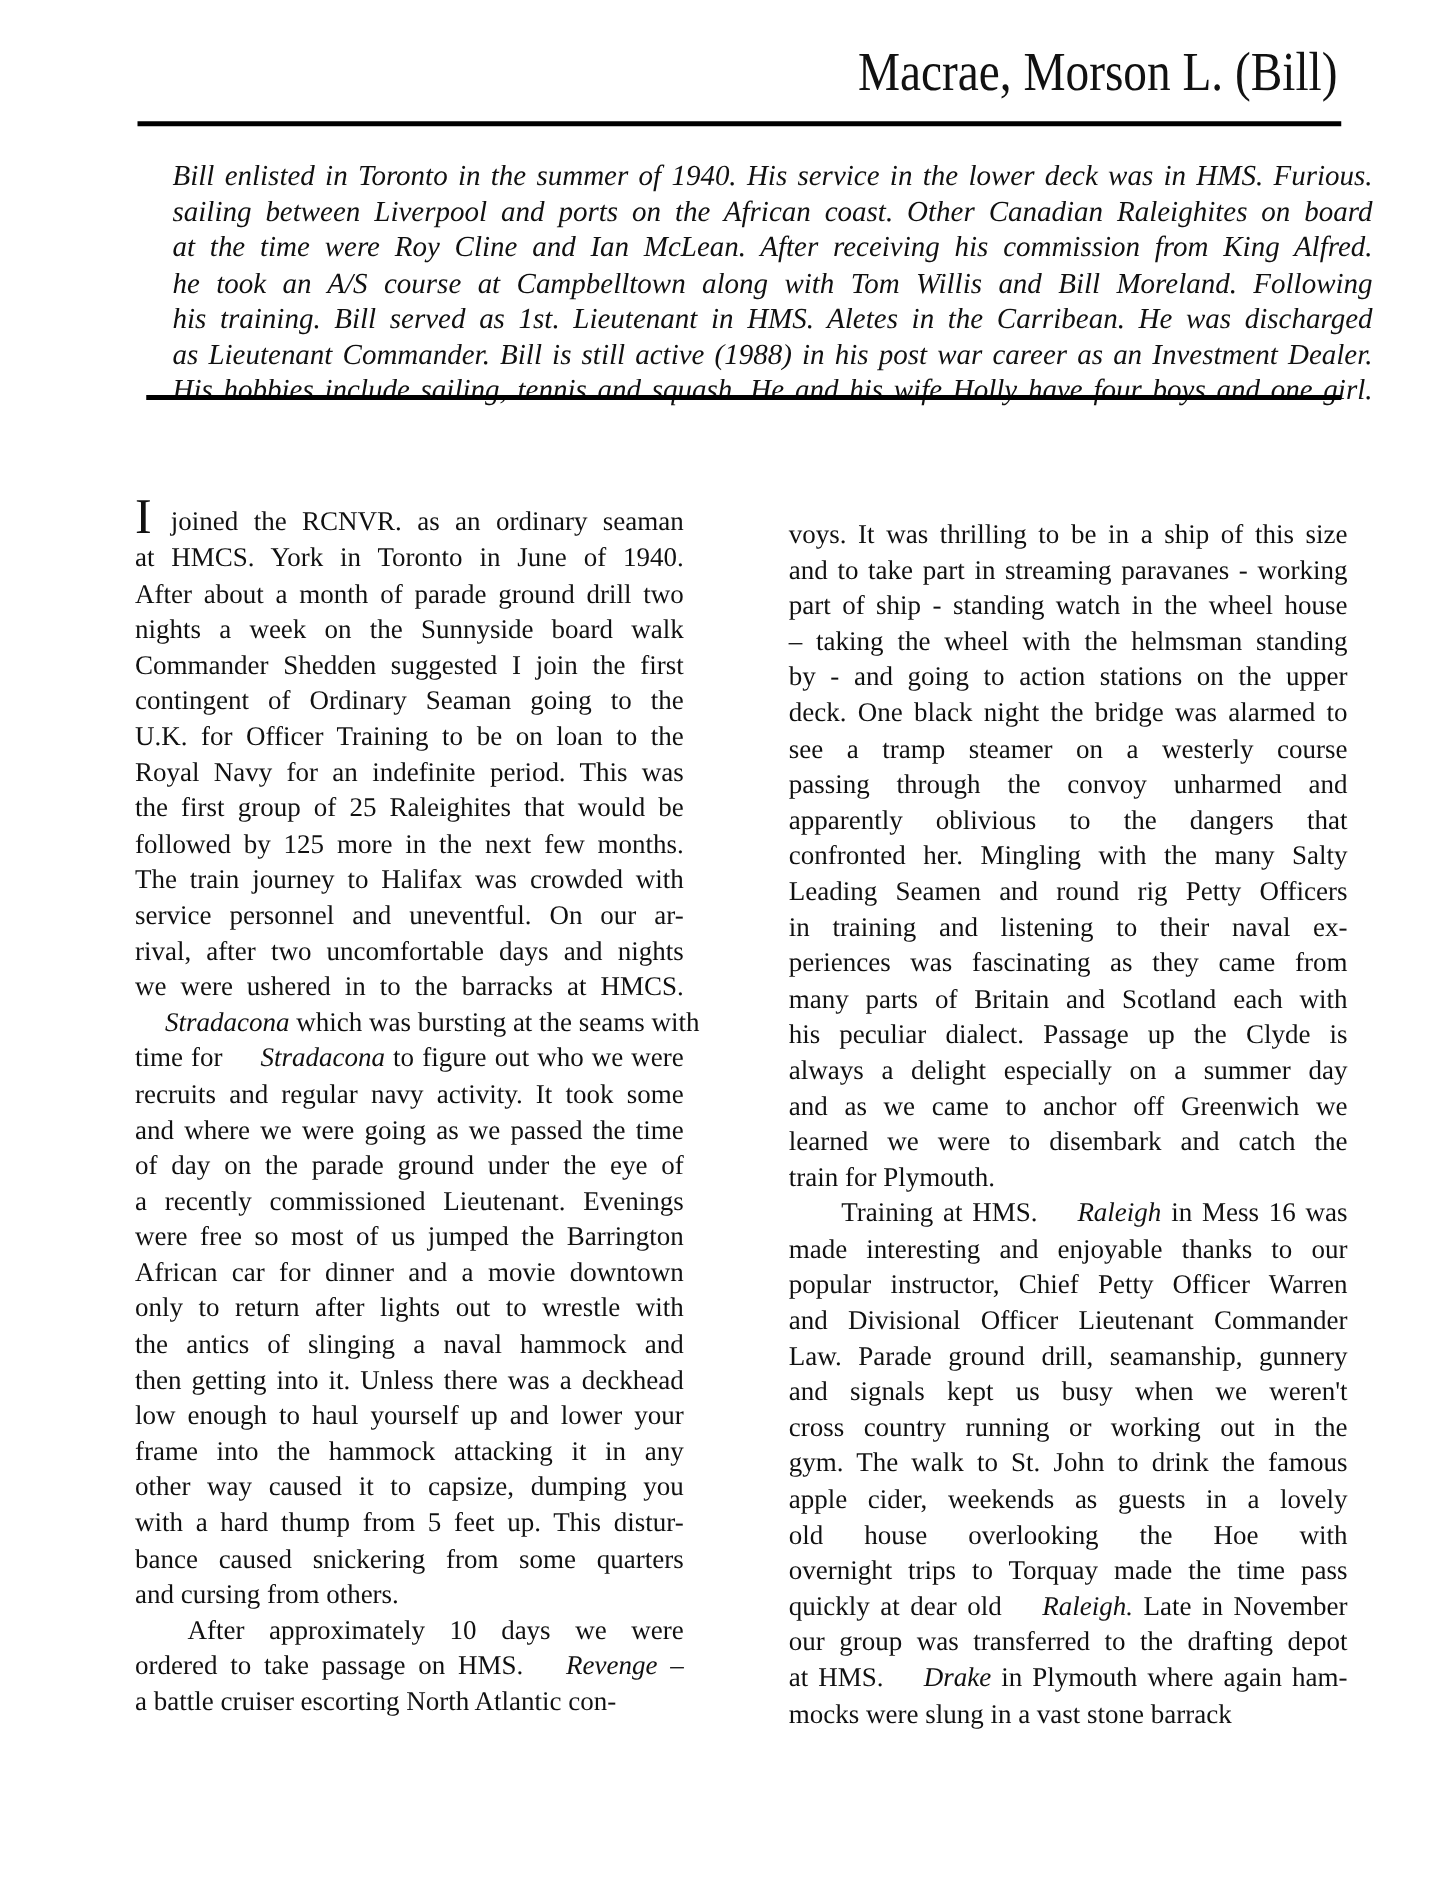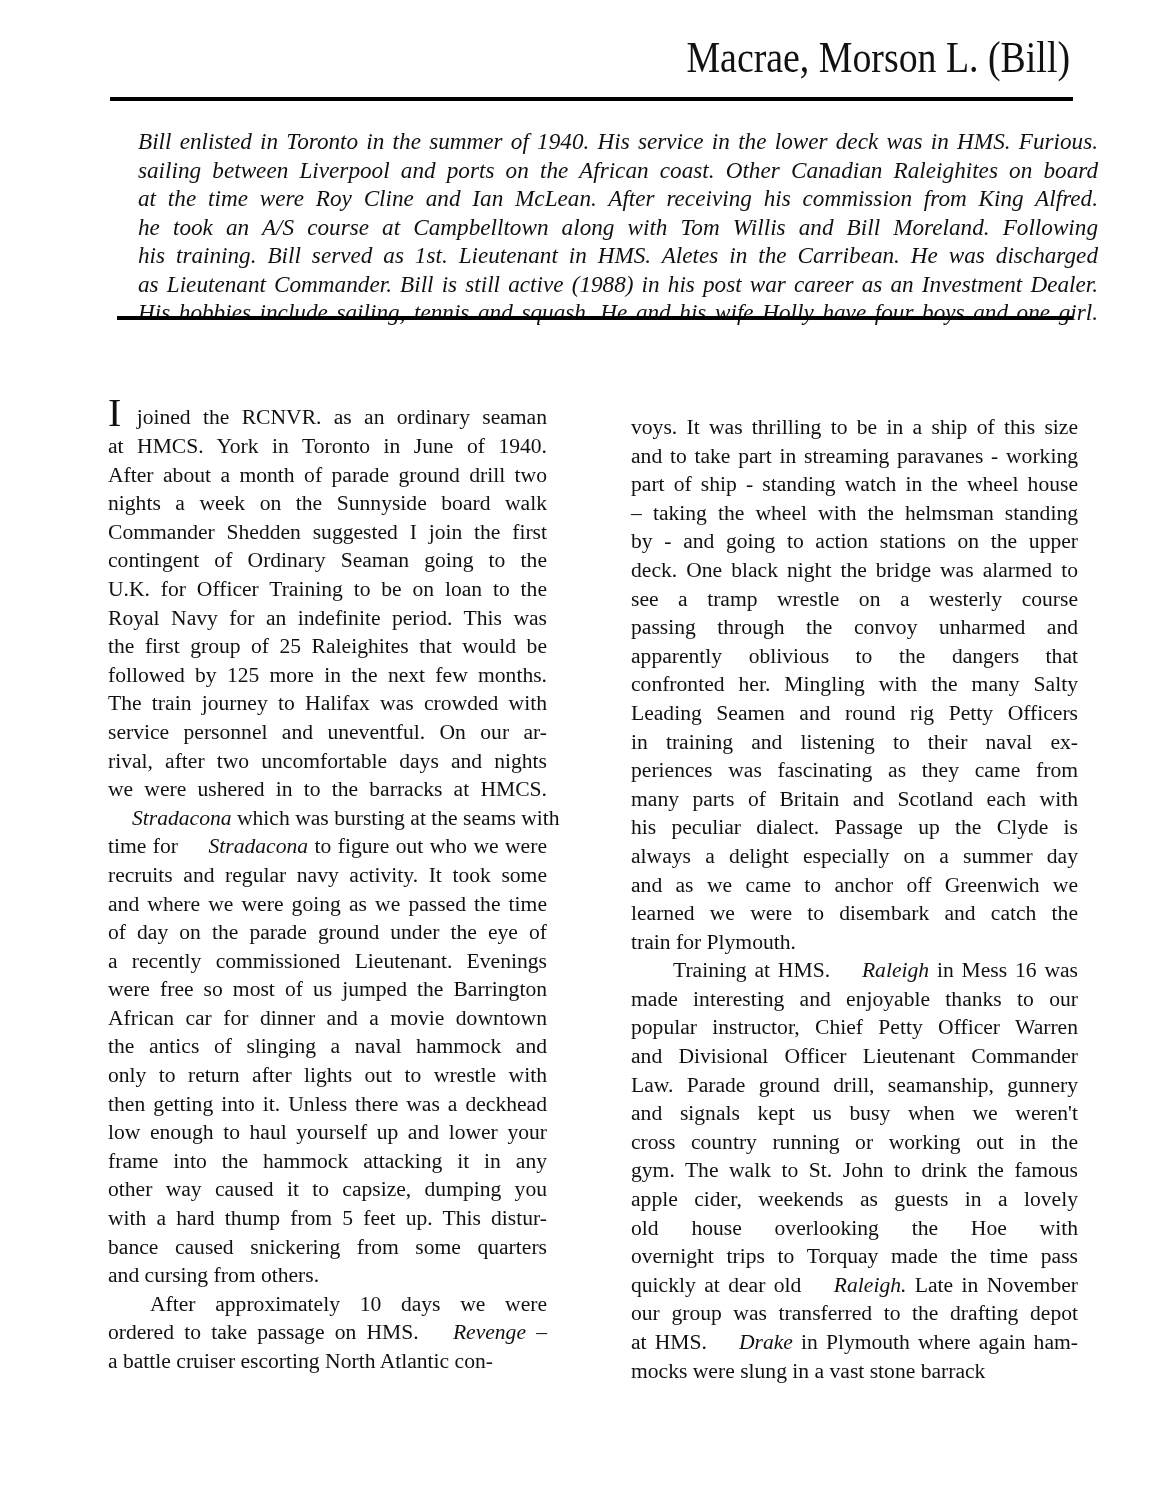--- a/index.html
+++ b/index.html
@@ -60,41 +60,41 @@
       <div class="line"><span>rival, after two uncomfortable days and nights</span></div>
       <div class="line"><span>we were ushered in to the barracks at HMCS.</span></div>
       <div class="line"><span class="it">Stradacona</span><span> which was bursting at the seams with</span></div>
       <div class="line"><span>time for </span><span class="it">Stradacona</span><span> to figure out who we were</span></div>
       <div class="line"><span>recruits and regular navy activity. It took some</span></div>
       <div class="line"><span>and where we were going as we passed the time</span></div>
       <div class="line"><span>of day on the parade ground under the eye of</span></div>
       <div class="line"><span>a recently commissioned Lieutenant. Evenings</span></div>
       <div class="line"><span>were free so most of us jumped the Barrington</span></div>
       <div class="line"><span>African car for dinner and a movie downtown</span></div>
+      <div class="line"><span>only to return after lights out to wrestle with</span></div>
       <div class="line"><span>the antics of slinging a naval hammock and</span></div>
-      <div class="line"><span>only to return after lights out to wrestle with</span></div>
       <div class="line"><span>then getting into it. Unless there was a deckhead</span></div>
       <div class="line"><span>low enough to haul yourself up and lower your</span></div>
       <div class="line"><span>frame into the hammock attacking it in any</span></div>
       <div class="line"><span>other way caused it to capsize, dumping you</span></div>
       <div class="line"><span>with a hard thump from 5 feet up. This distur-</span></div>
       <div class="line"><span>bance caused snickering from some quarters</span></div>
       <div class="line last"><span>and cursing from others.</span></div>
       <div class="line indent"><span>After approximately 10 days we were</span></div>
       <div class="line"><span>ordered to take passage on HMS. </span><span class="it">Revenge</span><span> –</span></div>
       <div class="line last"><span>a battle cruiser escorting North Atlantic con-</span></div>
     </div>
   <div class="col col-right" id="col-right">
       <div class="line"><span>voys. It was thrilling to be in a ship of this size</span></div>
       <div class="line"><span>and to take part in streaming paravanes - working</span></div>
       <div class="line"><span>part of ship - standing watch in the wheel house</span></div>
       <div class="line"><span>– taking the wheel with the helmsman standing</span></div>
       <div class="line"><span>by - and going to action stations on the upper</span></div>
       <div class="line"><span>deck. One black night the bridge was alarmed to</span></div>
-      <div class="line"><span>see a tramp wrestle on a westerly course</span></div>
+      <div class="line"><span>see a tramp steamer on a westerly course</span></div>
       <div class="line"><span>passing through the convoy unharmed and</span></div>
       <div class="line"><span>apparently oblivious to the dangers that</span></div>
       <div class="line"><span>confronted her. Mingling with the many Salty</span></div>
       <div class="line"><span>Leading Seamen and round rig Petty Officers</span></div>
       <div class="line"><span>in training and listening to their naval ex-</span></div>
       <div class="line"><span>periences was fascinating as they came from</span></div>
       <div class="line"><span>many parts of Britain and Scotland each with</span></div>
       <div class="line"><span>his peculiar dialect. Passage up the Clyde is</span></div>
       <div class="line"><span>always a delight especially on a summer day</span></div>
       <div class="line"><span>and as we came to anchor off Greenwich we</span></div>

